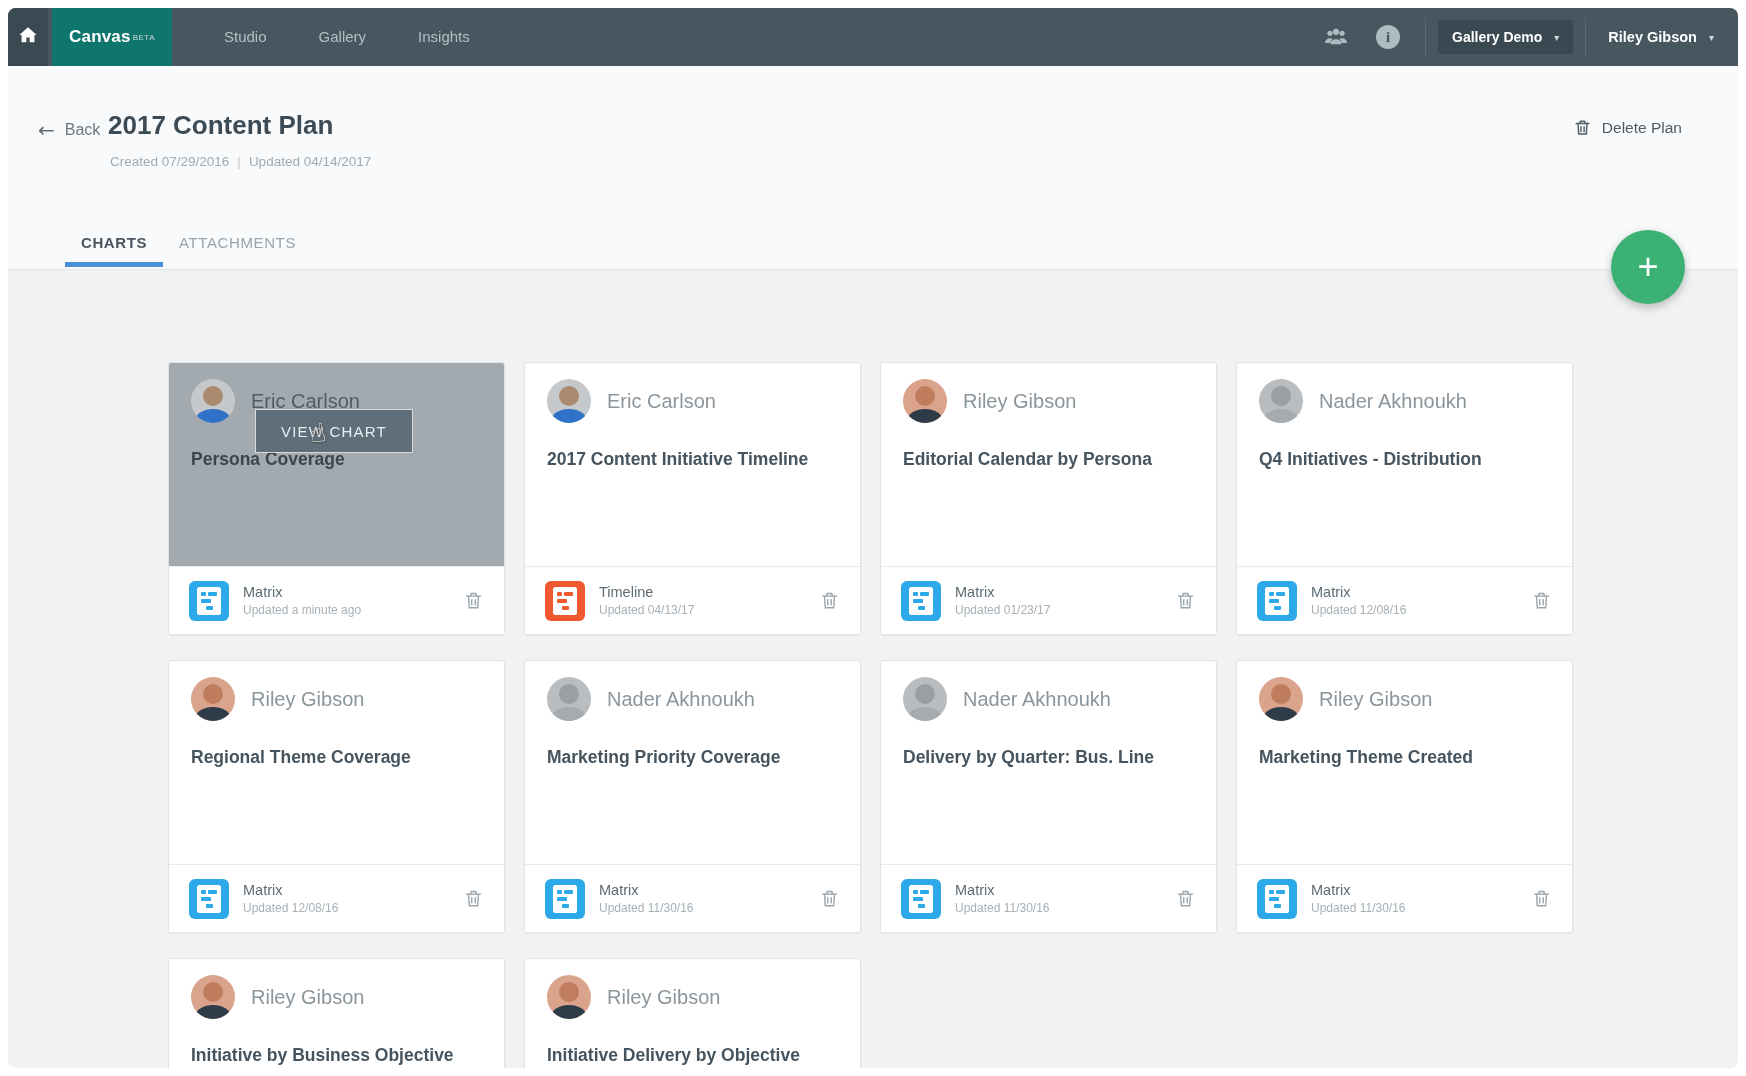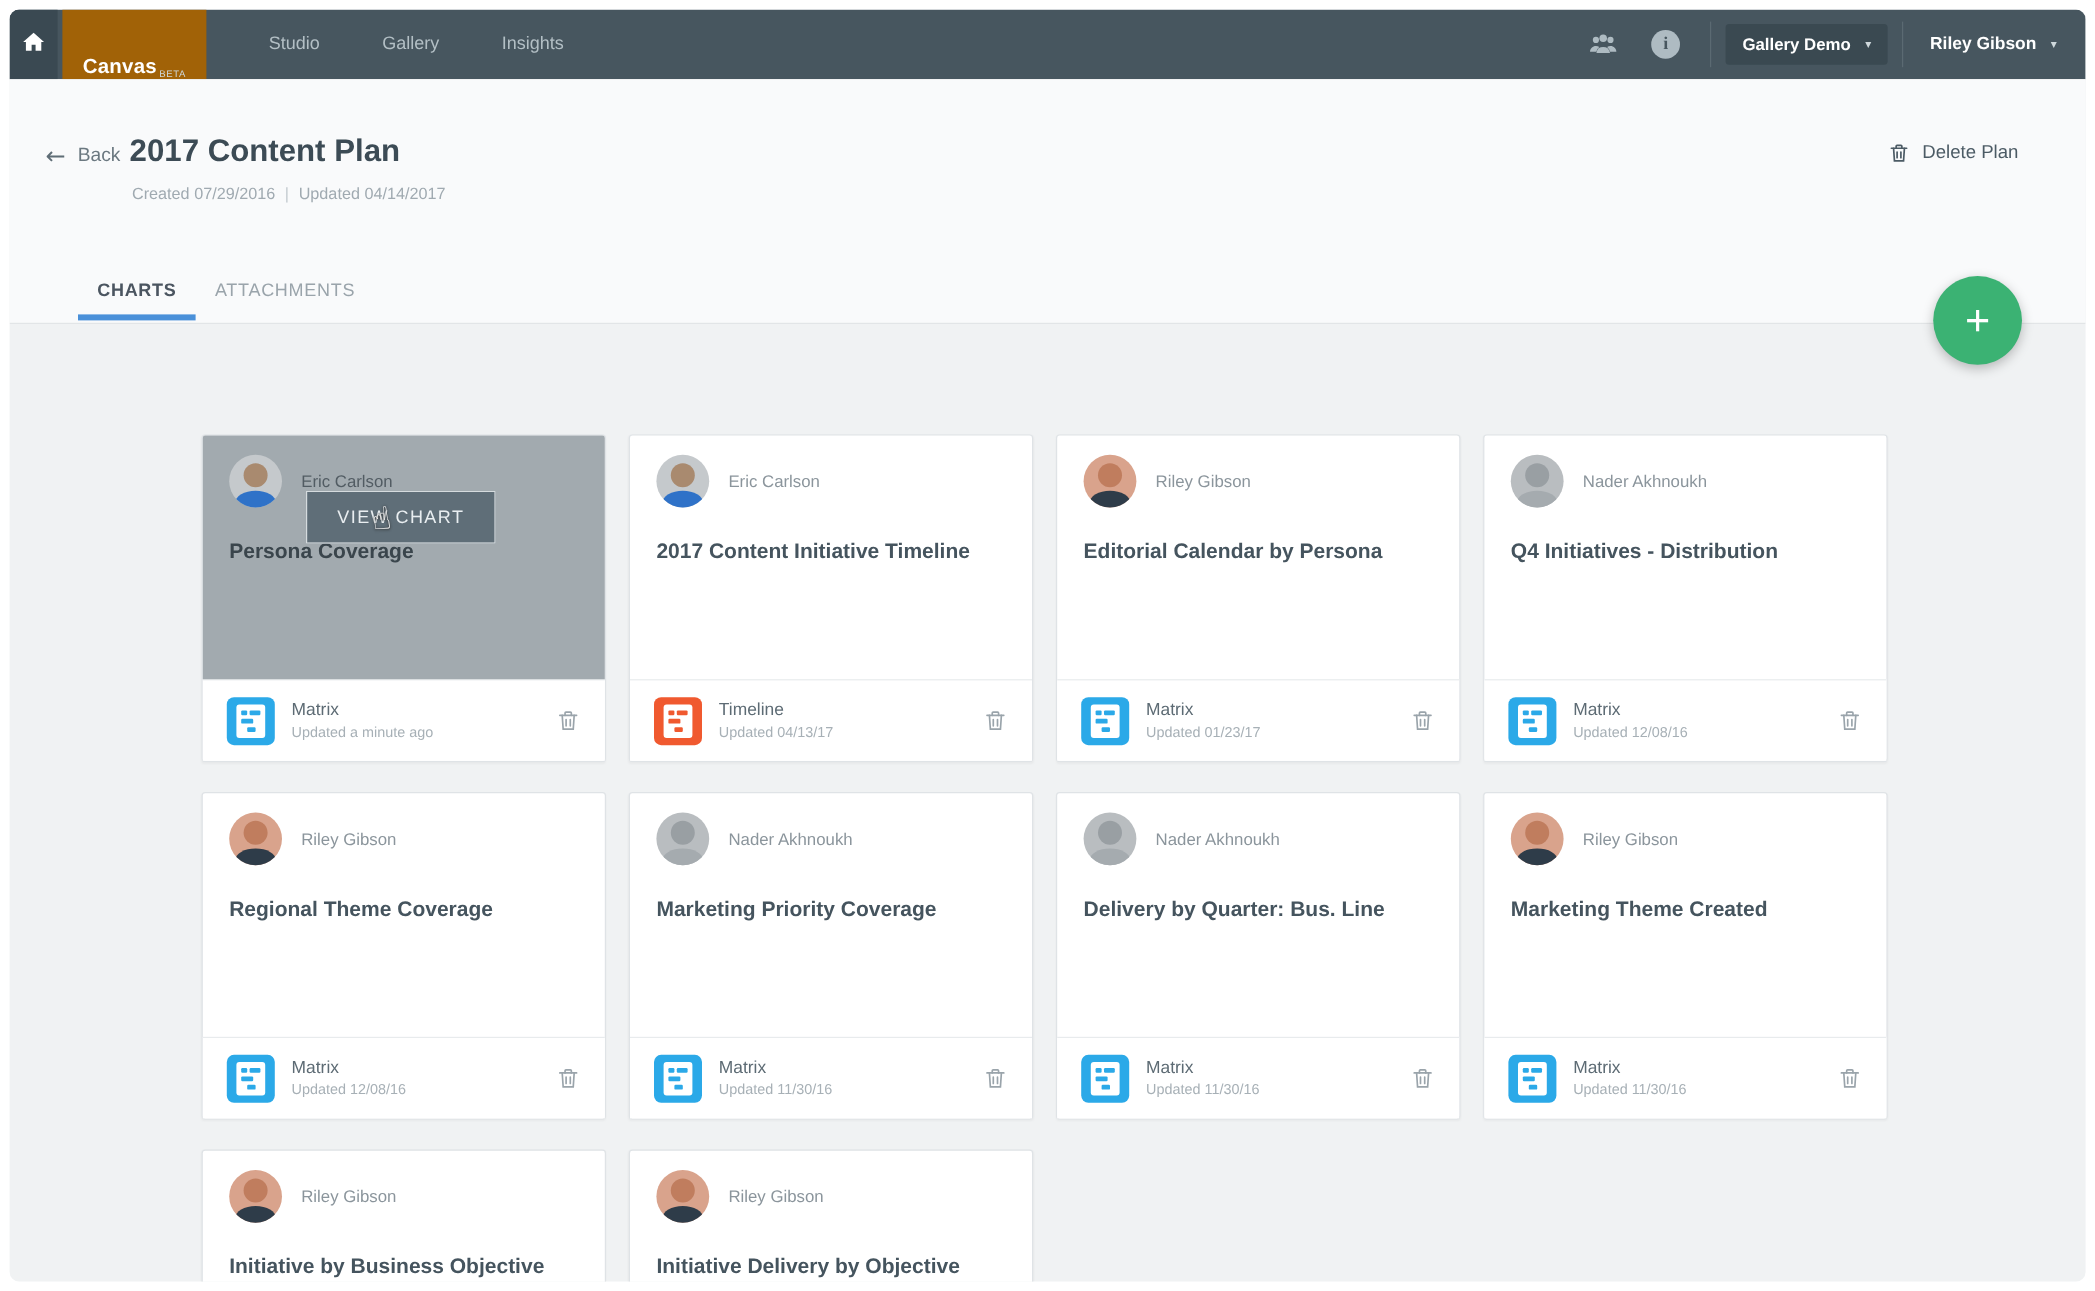--- a/index.html
+++ b/index.html
@@ -4,21 +4,21 @@
 <style>
   html,body{margin:0;padding:0;background:#ffffff;width:1746px;height:1076px;
     font-family:"Liberation Sans","DejaVu Sans",sans-serif;-webkit-font-smoothing:antialiased;}
   *{box-sizing:border-box;}
   .frame{position:absolute;left:8px;top:8px;width:1730px;height:1060px;border-radius:8px;
     overflow:hidden;background:#f0f2f3;}
 
   
   .navbar{position:relative;height:58px;background:#47565f;display:flex;align-items:stretch;color:#b7c2c8;}
   .nav-home{width:40px;background:#3a4952;display:flex;align-items:center;justify-content:center;color:#fff;cursor:pointer;}
-  .brand-tab{margin-left:4px;width:120px;background:#a16207;display:flex;align-items:flex-end;justify-content:center;cursor:pointer;}
+  .brand-tab{margin-left:4px;width:120px;background:#0f766e;display:flex;align-items:center;justify-content:center;cursor:pointer;}
   .brand{color:#fff;font-size:17px;font-weight:bold;letter-spacing:.2px;}
   .brand-badge{color:#cdd6da;font-size:8px;font-weight:normal;letter-spacing:.5px;vertical-align:super;margin-left:2px;}
   .nav-links{display:flex;align-items:center;margin-left:26px;}
   .nav-link{padding:0 26px;font-size:15px;color:#b3bfc5;cursor:pointer;line-height:58px;}
   .nav-right{margin-left:auto;display:flex;align-items:center;padding-right:14px;}
   .nav-icon{color:#aebbc2;margin:0 13px;display:flex;align-items:center;cursor:pointer;}
   .info-circle{width:24px;height:24px;border-radius:50%;background:#aebbc2;color:#47565f;
     display:flex;align-items:center;justify-content:center;font-weight:bold;font-size:15px;font-family:"Liberation Serif","DejaVu Serif",serif;}
   .nav-divider{width:1px;height:38px;background:#5b6a72;margin:0 12px;}
   .workspace-btn{background:#3a4951;border-radius:3px;height:34px;display:flex;align-items:center;
@@ -58,21 +58,21 @@
   .avatar::before{content:"";position:absolute;left:50%;top:7px;transform:translateX(-50%);
     width:20px;height:20px;border-radius:50%;background:#a98a6f;}
   .avatar::after{content:"";position:absolute;left:50%;bottom:-6px;transform:translateX(-50%);
     width:34px;height:20px;border-radius:50% 50% 0 0;background:#2f72c8;}
   .avatar--riley{background:#d9a38c;}
   .avatar--riley::before{background:#c07d5e;}
   .avatar--riley::after{background:#2e3c49;}
   .avatar--nader{background:#b9bdc0;}
   .avatar--nader::before{background:#999fa3;}
   .avatar--nader::after{background:#a5abaf;}
-  .author-name{margin-left:16px;font-size:14px;color:#8b959c;}
+  .author-name{margin-left:16px;font-size:20px;color:#8b959c;}
   .card-title{position:absolute;left:22px;top:84px;right:22px;margin:0;font-size:17.5px;font-weight:600;color:#45545e;line-height:24px;}
   .card-footer{height:68px;border-top:1px solid #e8ebed;display:flex;align-items:center;padding:0 20px;background:#fff;}
   .type-icon{width:40px;height:40px;border-radius:6px;flex:none;display:block;}
   .type-meta{margin-left:14px;display:flex;flex-direction:column;justify-content:center;}
   .type-label{font-size:14.5px;color:#5d6b74;}
   .updated{font-size:12px;color:#a7b0b6;margin-top:3px;}
   .trash-btn{margin-left:auto;color:#9aa4ab;display:flex;align-items:center;cursor:pointer;}
 
   
   .card--hovered .card-body{background:#a2aaaf;}

